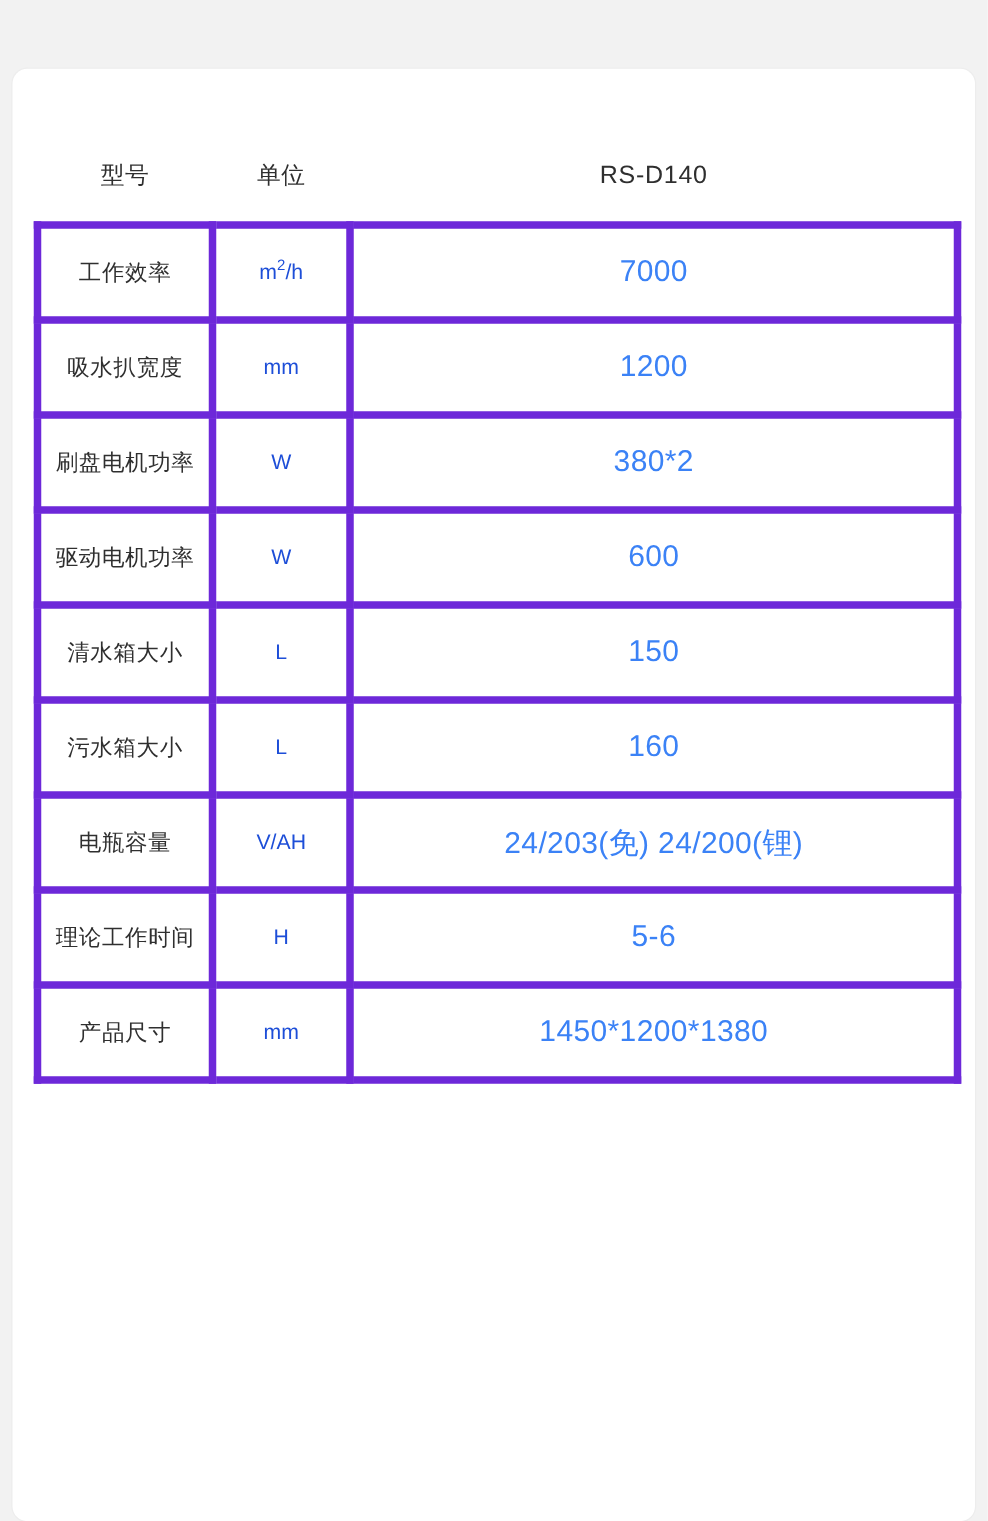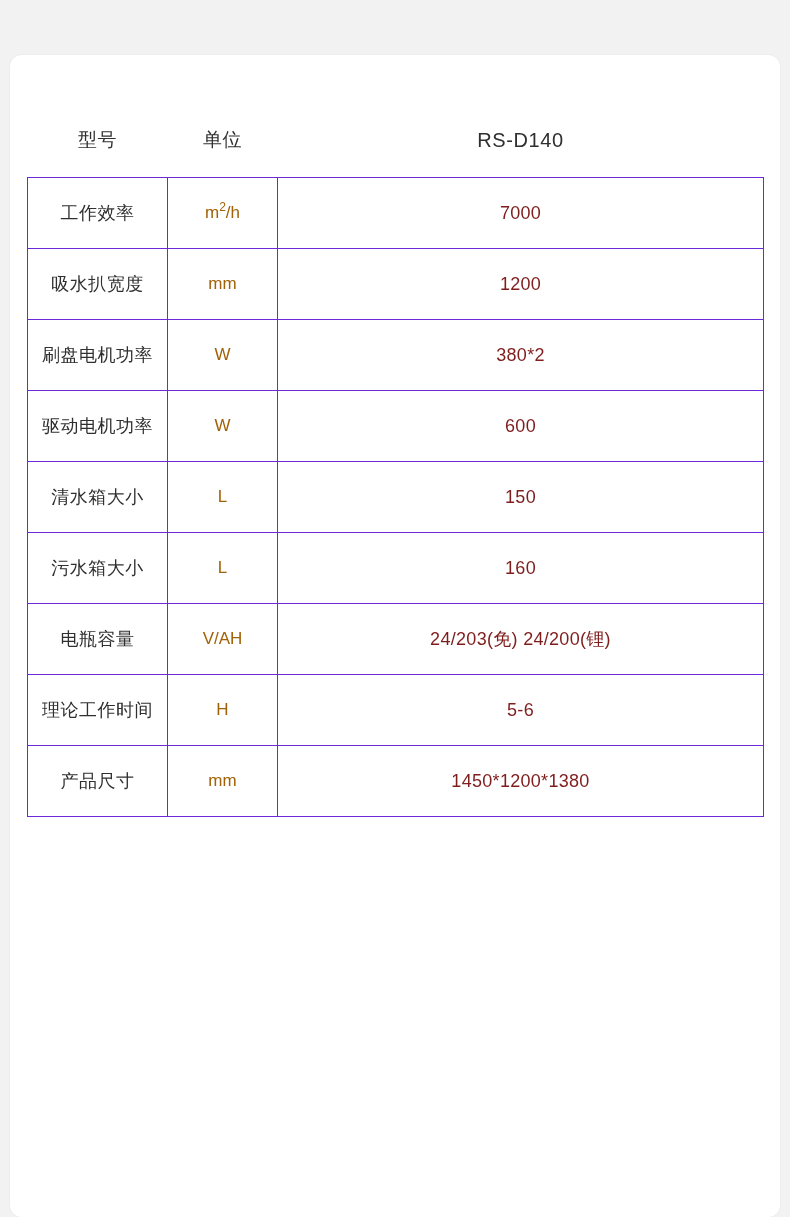--- a/index.html
+++ b/index.html
@@ -47,40 +47,40 @@
     color: #2f2f2f;
     padding: 14px 0 24px 0;
     text-align: center;
     letter-spacing: 0.5px;
   }
   table.spec thead th.model {
     font-size: 20px;
     letter-spacing: 0.6px;
   }
   table.spec tbody td {
-    border: 1px solid #6d28d9;
+    border: 6px solid #6d28d9;
     text-align: center;
     vertical-align: middle;
     height: 70px;
     font-size: 18px;
     color: #3f3f3f;
     padding: 0 4px;
   }
   table.spec tbody td.label {
     font-size: 18px;
     color: #2f2f2f;
     letter-spacing: 0.5px;
   }
   table.spec tbody td.unit {
     font-size: 17px;
-    color: #a16207;
+    color: #1d4ed8;
   }
   table.spec tbody td.value {
-    font-size: 18px;
-    color: #7f1d1d;
+    font-size: 24px;
+    color: #3b82f6;
     letter-spacing: 0.3px;
   }
   .sup {
     font-size: 12px;
     vertical-align: super;
     line-height: 0;
   }
 </style>
 </head>
 <body>

